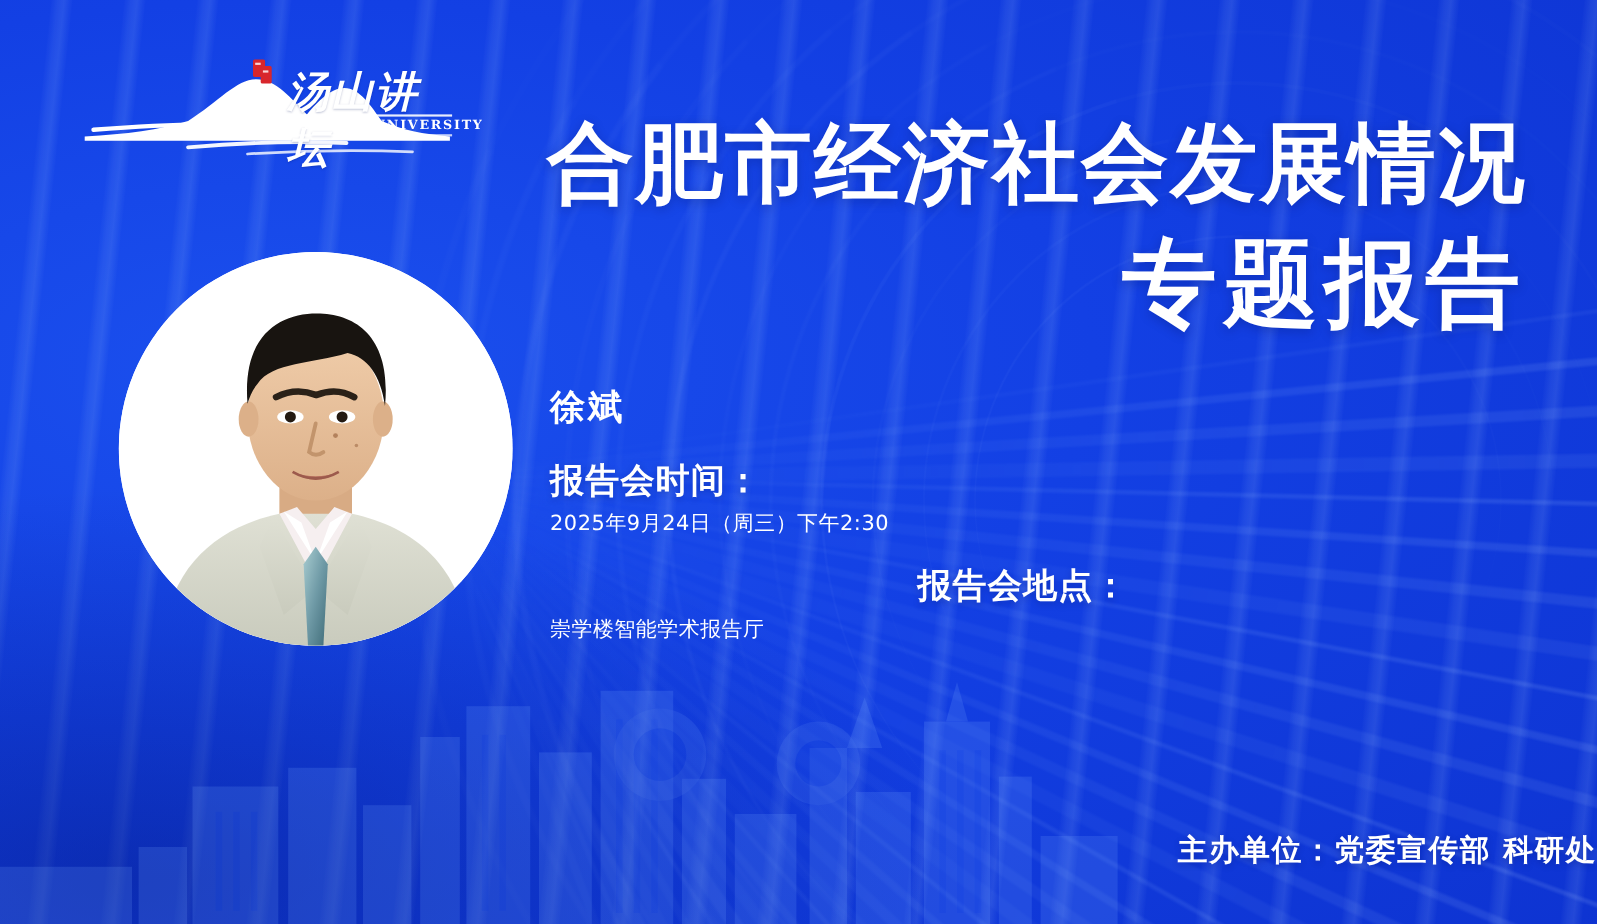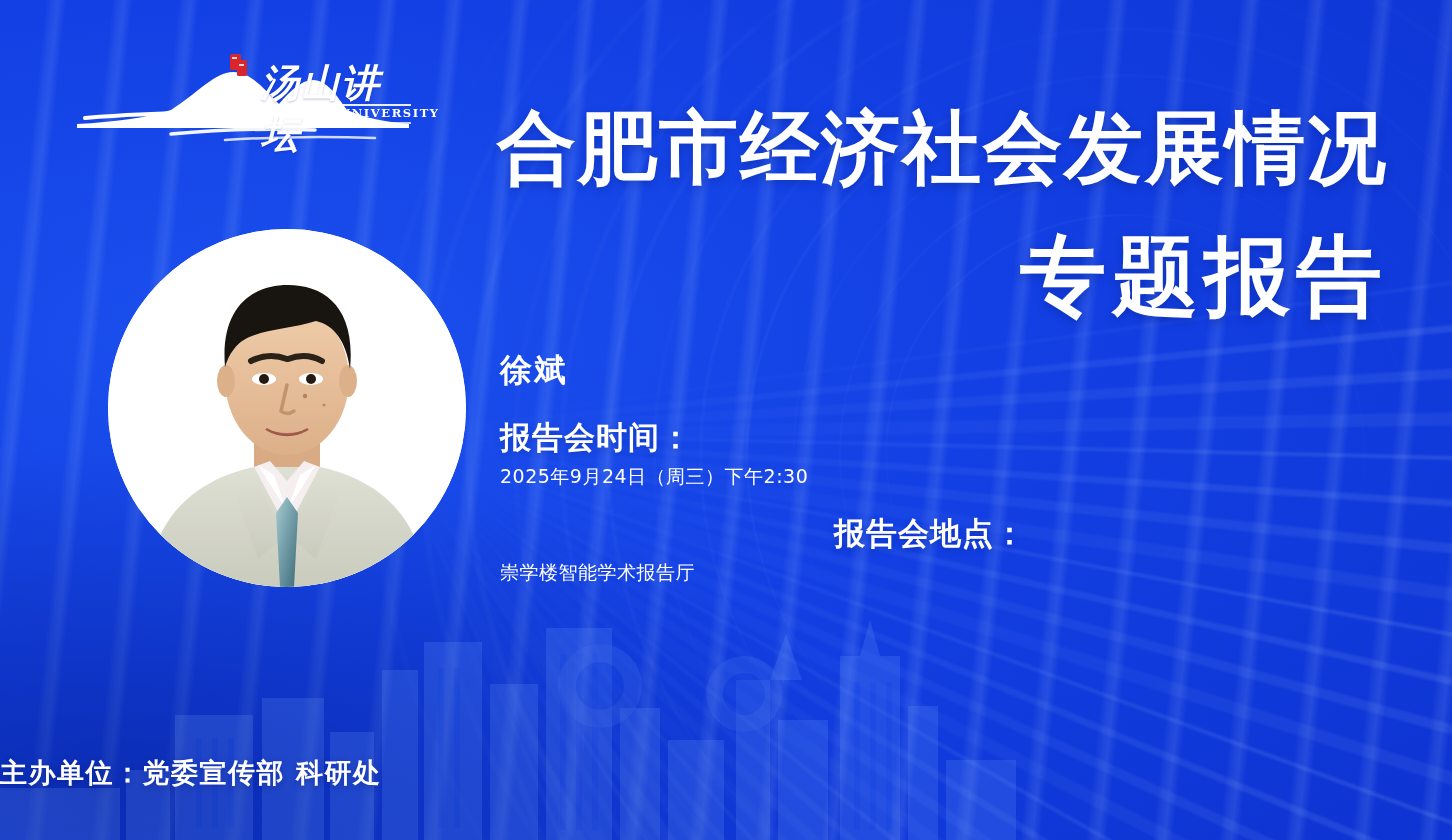--- a/index.html
+++ b/index.html
@@ -83,21 +83,21 @@
 
   
   .headline{
     position:absolute;left:0;top:108px;width:1388px;text-align:right;
     color:#fff;font-weight:900;
     font-family:"DejaVu Sans","Liberation Sans",sans-serif;
     letter-spacing:2px;line-height:1.02;
     text-shadow:0 3px 10px rgba(0,18,90,.28);
   }
   .headline .l1{display:block;font-size:79px;}
-  .headline .l2{display:block;font-size:86px;margin-top:44px;letter-spacing:6px;}
+  .headline .l2{display:block;font-size:86px;margin-top:26px;letter-spacing:6px;}
 
   
   .portrait-wrap{
     position:absolute;left:108px;top:229px;width:358px;height:430px;
   }
   .portrait{
     position:absolute;left:0;top:0;width:358px;height:358px;border-radius:50%;
     background:#fff;overflow:visible;
   }
   .portrait svg{position:absolute;left:0;top:0;}
@@ -114,21 +114,21 @@
   .name-title{font-weight:700;font-size:23px;letter-spacing:.5px;}
   .val{
     font-weight:400;font-size:19px;letter-spacing:.5px;line-height:1.55;margin-top:2px;
     font-family:"DejaVu Sans","Liberation Sans",sans-serif;
   }
   .sp-1{margin-top:22px;}
   .sp-2{margin-top:20px;text-align:center;}
 
   
   .footer{
-    position:absolute;left:0;top:755px;width:1452px;text-align:left;
+    position:absolute;left:0;top:755px;width:1452px;text-align:right;
     color:#fff;font-weight:800;font-size:27px;letter-spacing:1.5px;
     font-family:"DejaVu Sans","Liberation Sans",sans-serif;
     text-shadow:0 2px 6px rgba(0,18,90,.3);
   }
 </style>
 </head>
 <body>
 
 <div id="poster">
 

